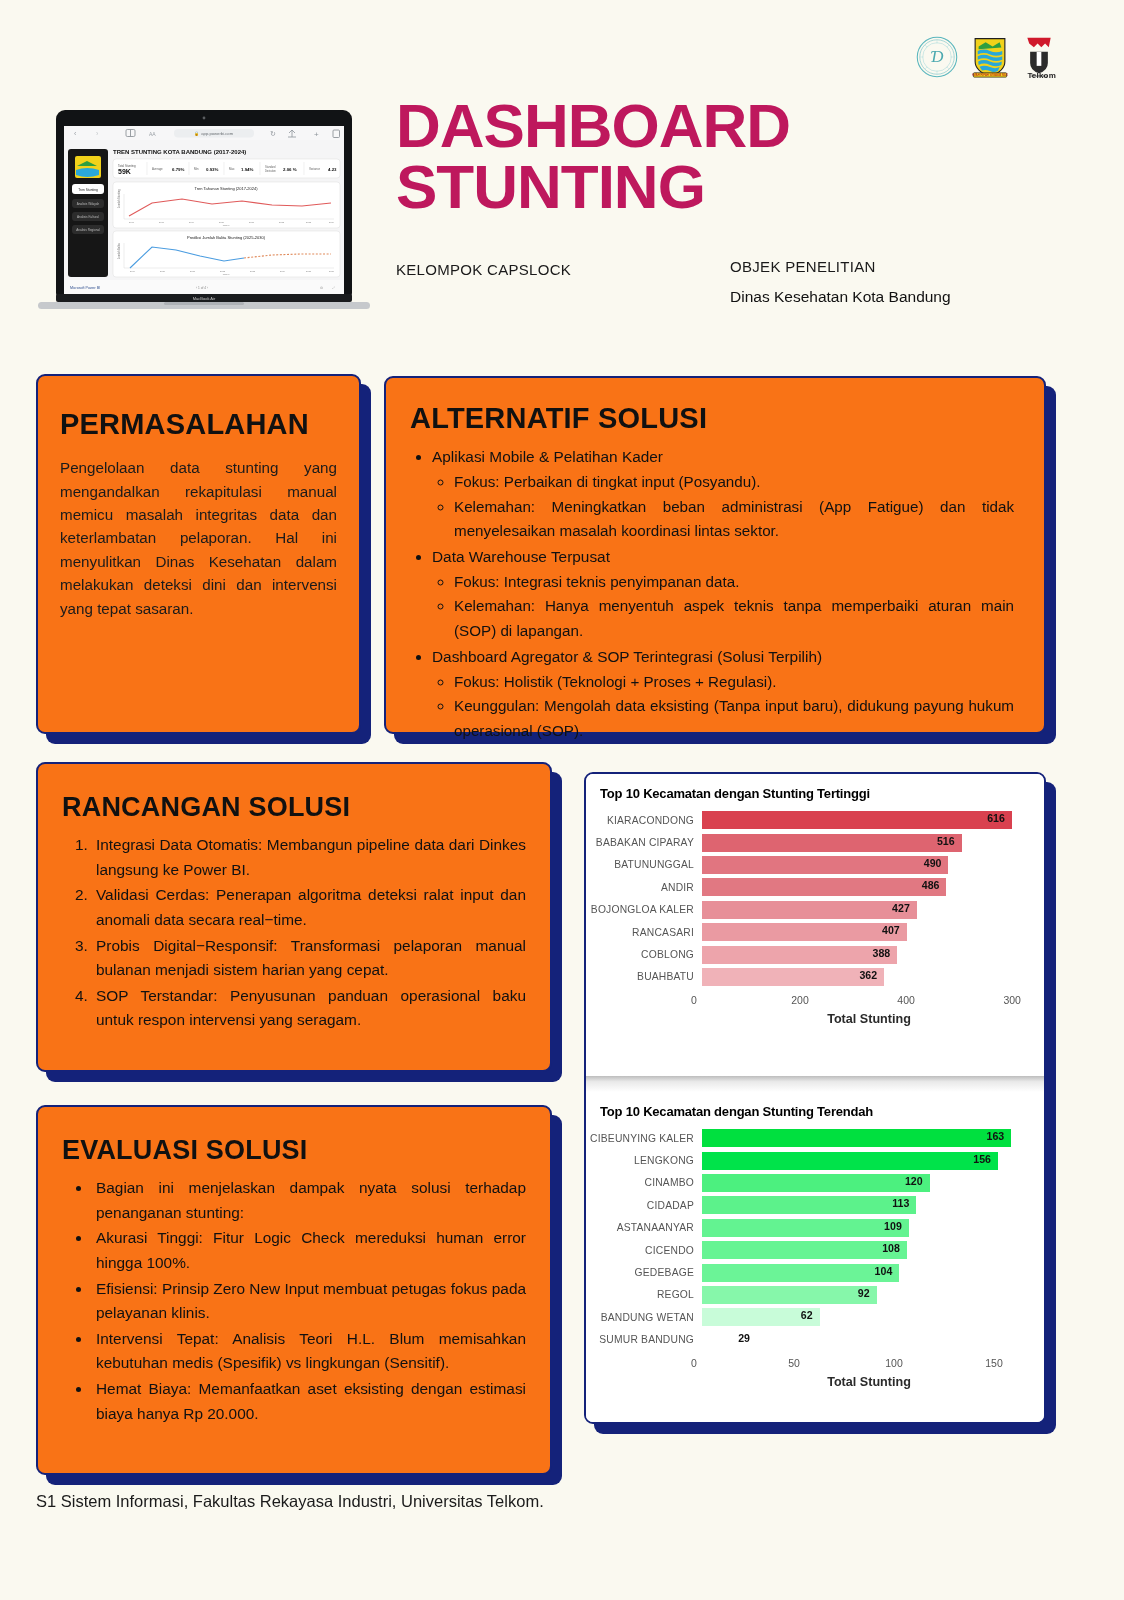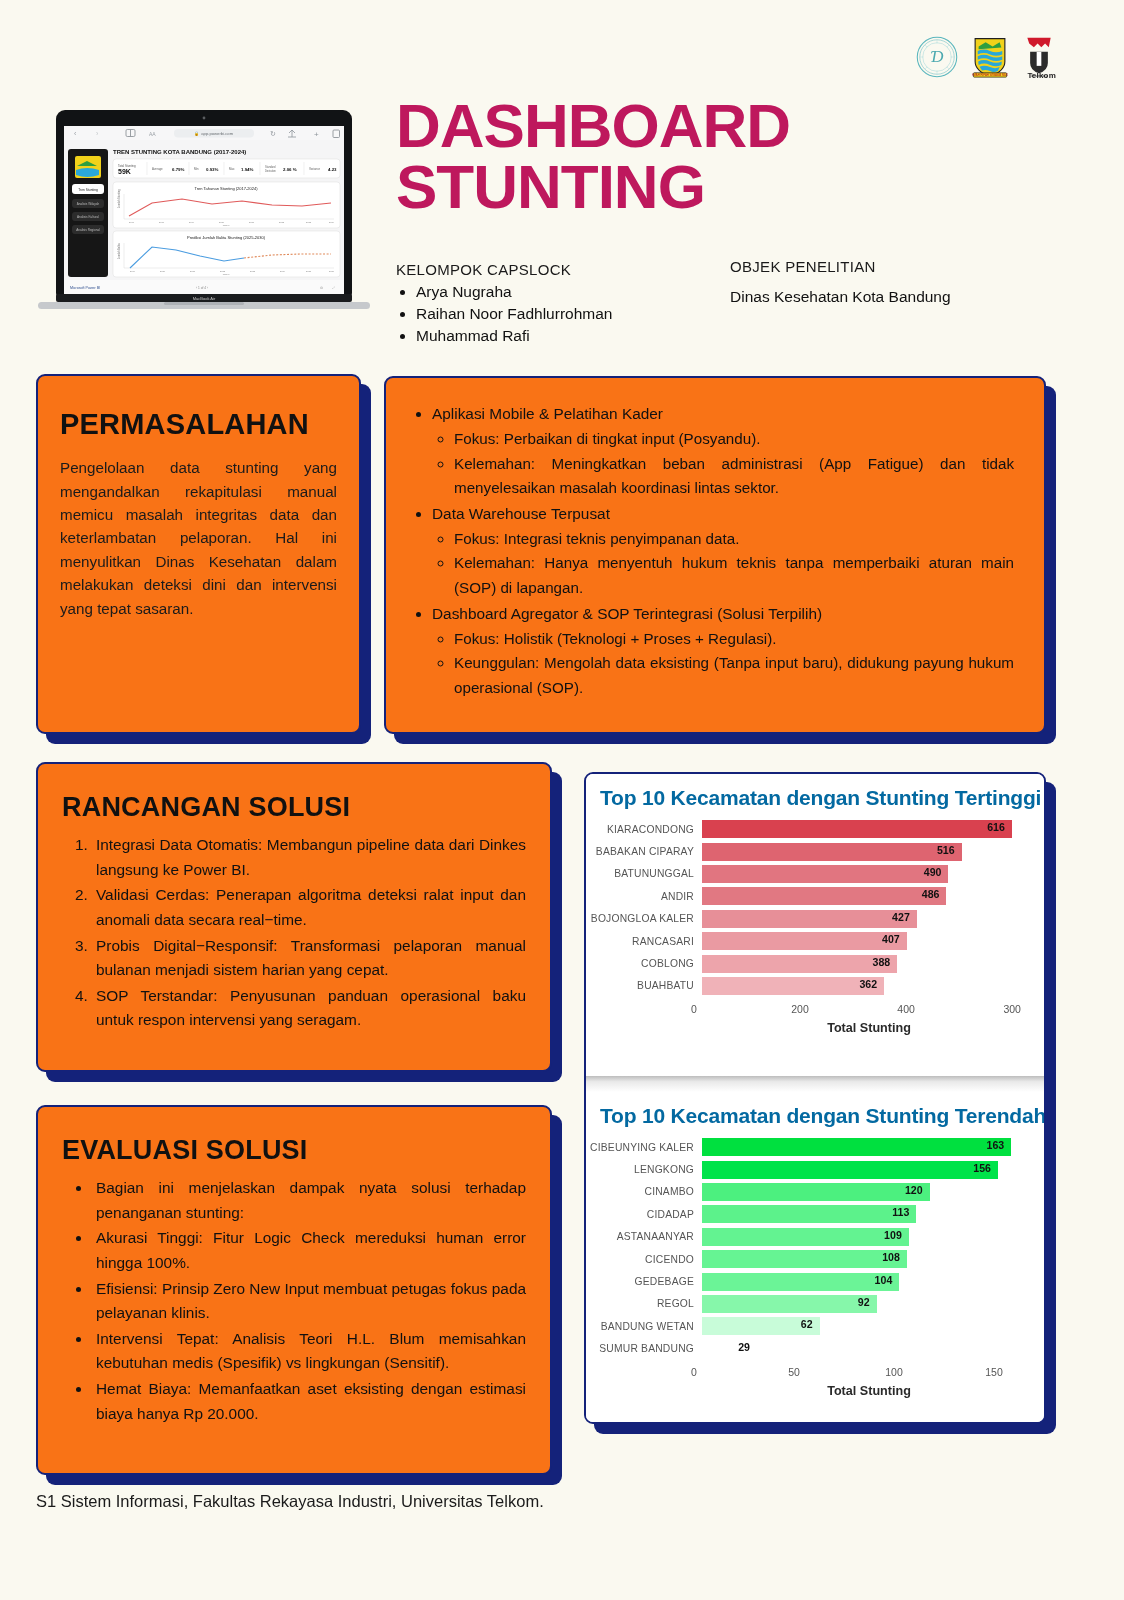--- a/index.html
+++ b/index.html
@@ -68,21 +68,21 @@
   .ev-list{margin:0;padding-left:30px;list-style:disc;}
   .ev-list li{font-size:15.4px;line-height:1.6;text-align:justify;margin-bottom:1px;padding-left:4px;}
 
   
   #card-charts{
     left:584px;top:772px;width:462px;height:652px;
     padding:0;overflow:hidden;background:#ffffff;
   }
   .chart-panel{position:relative;background:#fff;box-sizing:border-box;}
   .chart-title{
-    font-size:21px;font-weight:600;color:#0369a1;
+    font-size:13px;font-weight:600;color:#000000;
     padding:12px 0 8px 14px;white-space:nowrap;letter-spacing:-.2px;
   }
   .chart-divider{height:16px;background:linear-gradient(to bottom,#bdbdbd 0%,#e9e9e9 35%,#ffffff 100%);}
   .plot{position:relative;padding:0 10px 0 0;}
   .row{display:flex;align-items:center;height:22.4px;}
   .row .cat{
     width:108px;text-align:right;padding-right:8px;
     font-size:10.3px;color:#555;letter-spacing:.2px;white-space:nowrap;
   }
   .row .barwrap{flex:1;position:relative;height:18px;}
@@ -250,51 +250,47 @@
     </svg>
   </div>
 
   <div class="title">
     <span class="l1">DASHBOARD</span>
     <span class="l2">STUNTING</span>
   </div>
 
   <div class="meta-left">
     <p class="meta-h">KELOMPOK CAPSLOCK</p>
-    <ul class="meta-list">
-      <li>Arya Nugraha</li>
-      <li>Raihan Noor Fadhlurrohman</li>
-      <li>Muhammad Rafi</li>
-    </ul>
   </div>
 
   <div class="meta-right">
     <p class="meta-h">OBJEK PENELITIAN</p>
     <p class="meta-body">Dinas Kesehatan Kota Bandung</p>
   </div>
 
   <div class="card" id="card-permasalahan">
     <h2 class="card-h">PERMASALAHAN</h2>
     <p class="body-txt">Pengelolaan data stunting yang mengandalkan rekapitulasi manual memicu masalah integritas data dan keterlambatan pelaporan. Hal ini menyulitkan Dinas Kesehatan dalam melakukan deteksi dini dan intervensi yang tepat sasaran.</p>
   </div>
 
   <div class="card" id="card-alternatif">
+    <h2 class="card-h">ALTERNATIF SOLUSI</h2>
     <ul class="alt-list">
       <li>
         <span>Aplikasi Mobile &amp; Pelatihan Kader</span>
         <ul class="alt-sub">
           <li>Fokus: Perbaikan di tingkat input (Posyandu).</li>
           <li>Kelemahan: Meningkatkan beban administrasi (App Fatigue) dan tidak menyelesaikan masalah koordinasi lintas sektor.</li>
         </ul>
       </li>
       <li>
         <span>Data Warehouse Terpusat</span>
         <ul class="alt-sub">
           <li>Fokus: Integrasi teknis penyimpanan data.</li>
-          <li>Kelemahan: Hanya menyentuh hukum teknis tanpa memperbaiki aturan main (SOP) di lapangan.</li>
+          <li>Kelemahan: Hanya menyentuh aspek teknis tanpa memperbaiki aturan main (SOP) di lapangan.</li>
         </ul>
       </li>
       <li>
         <span>Dashboard Agregator &amp; SOP Terintegrasi (Solusi Terpilih)</span>
         <ul class="alt-sub">
           <li>Fokus: Holistik (Teknologi + Proses + Regulasi).</li>
           <li>Keunggulan: Mengolah data eksisting (Tanpa input baru), didukung payung hukum operasional (SOP).</li>
         </ul>
       </li>
     </ul>

